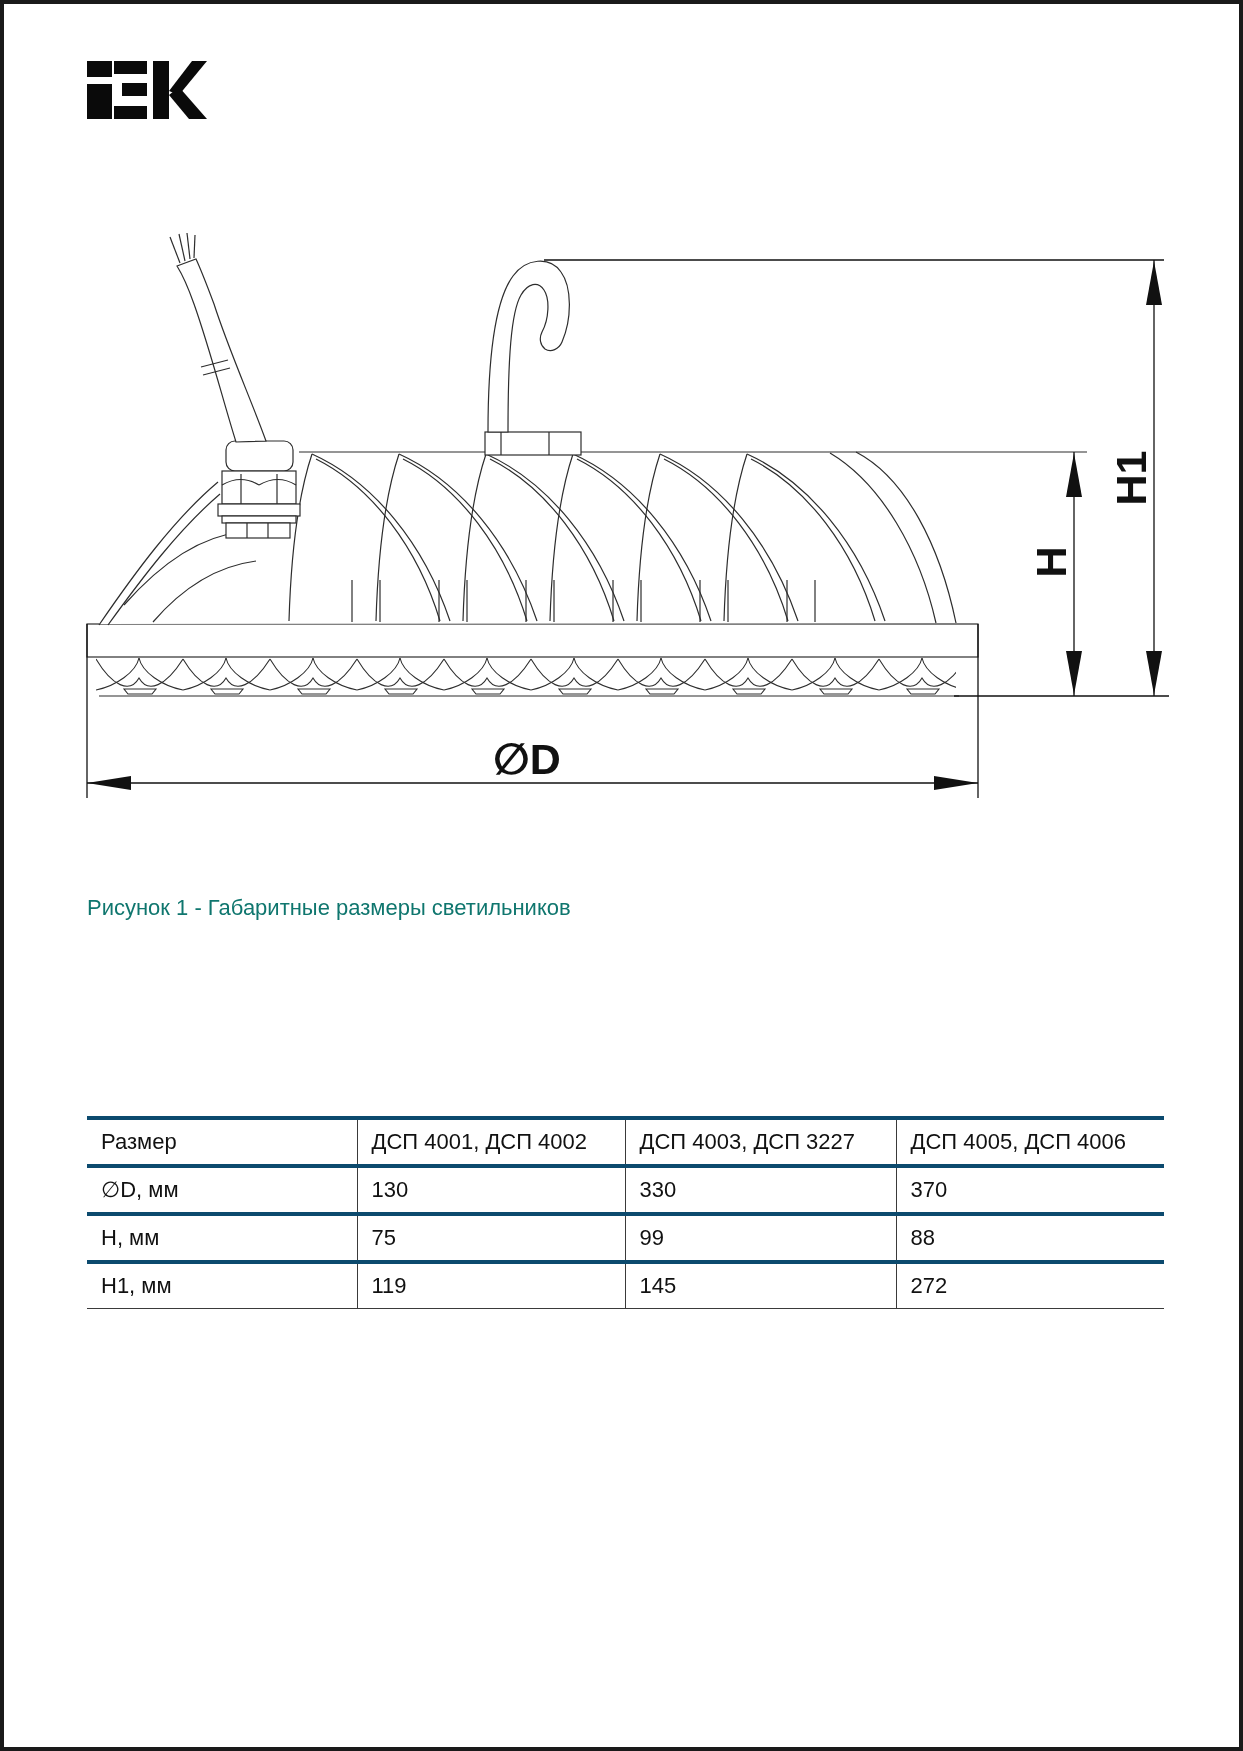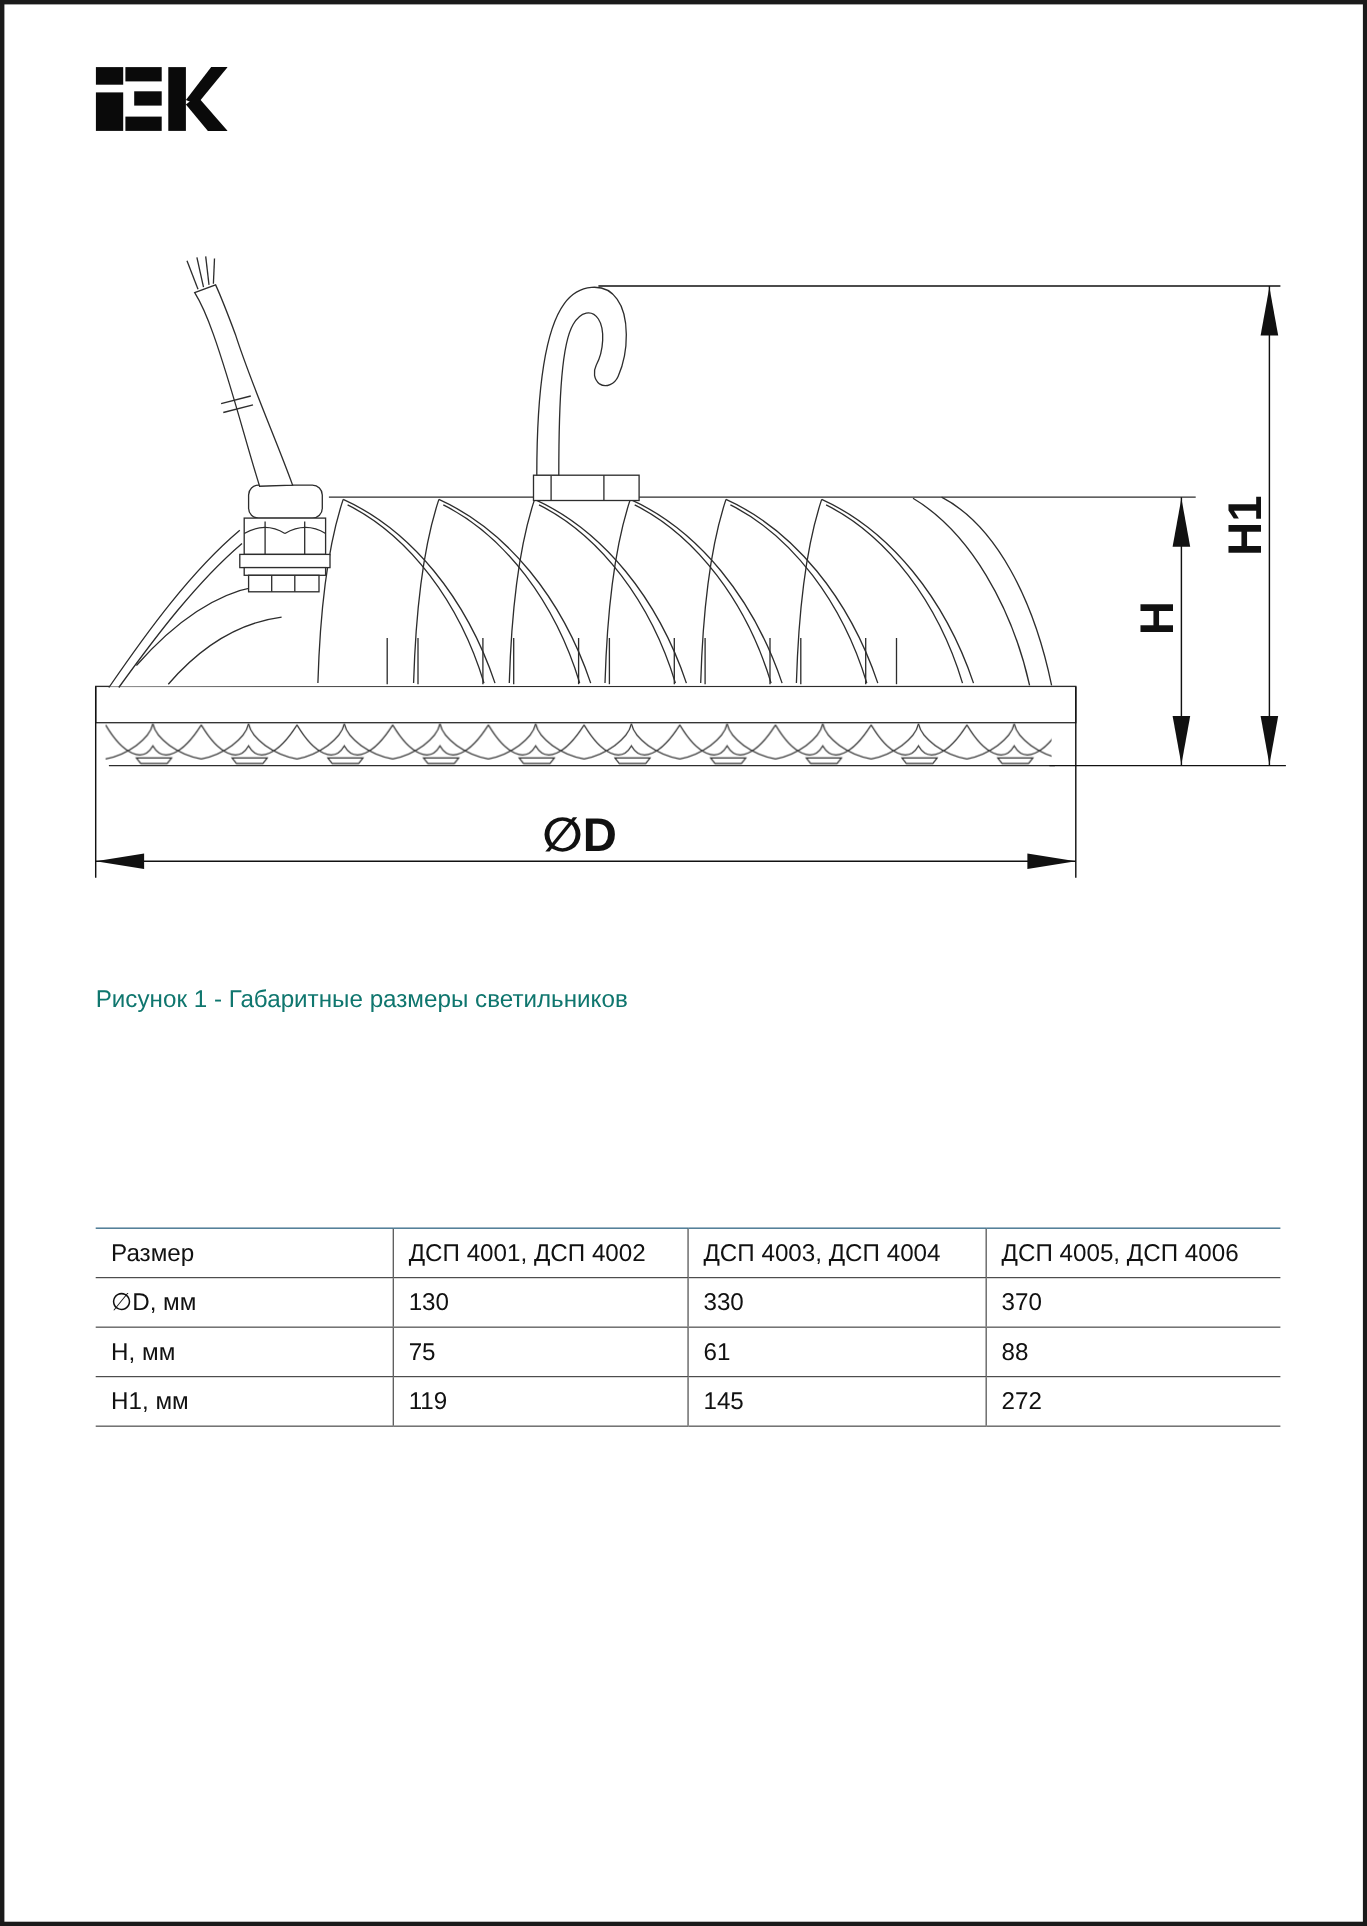--- a/index.html
+++ b/index.html
@@ -25,21 +25,21 @@
     position:absolute;left:83px;top:891px;
     font-size:22px;line-height:26px;color:#0f766e;
   }
   .dims{
     position:absolute;left:83px;top:1112px;
     width:1077px;border-collapse:collapse;table-layout:fixed;
     font-size:22px;color:#111;
   }
   .dims td{
     height:44px;padding:0 0 0 14px;vertical-align:middle;
-    border-top:1px solid #0c4a6e;border-bottom:1px solid #3a3a3a;
+    border-top:4px solid #0c4a6e;border-bottom:1px solid #3a3a3a;
     white-space:nowrap;
   }
   .dims td.vl{border-left:1px solid #3a3a3a;margin-left:44px;}
 </style>
 </head>
 <body>
 
 <div class="page">
 
   <div class="logo">
@@ -191,33 +191,33 @@
     <colgroup>
       <col style="width:270px">
         <col style="width:268px">
         <col style="width:271px">
         <col style="width:268px">
     </colgroup>
     <tbody>
       <tr>
         <td>Размер</td>
         <td class="vl">ДСП 4001, ДСП 4002</td>
-        <td class="vl">ДСП 4003, ДСП 4004</td>
+        <td class="vl">ДСП 4003, ДСП 3227</td>
         <td class="vl">ДСП 4005, ДСП 4006</td>
       </tr>
       <tr>
         <td>∅D, мм</td>
         <td class="vl">130</td>
         <td class="vl">330</td>
         <td class="vl">370</td>
       </tr>
       <tr>
         <td>Н, мм</td>
         <td class="vl">75</td>
-        <td class="vl">61</td>
+        <td class="vl">99</td>
         <td class="vl">88</td>
       </tr>
       <tr>
         <td>Н1, мм</td>
         <td class="vl">119</td>
         <td class="vl">145</td>
         <td class="vl">272</td>
       </tr>
     </tbody>
   </table>

